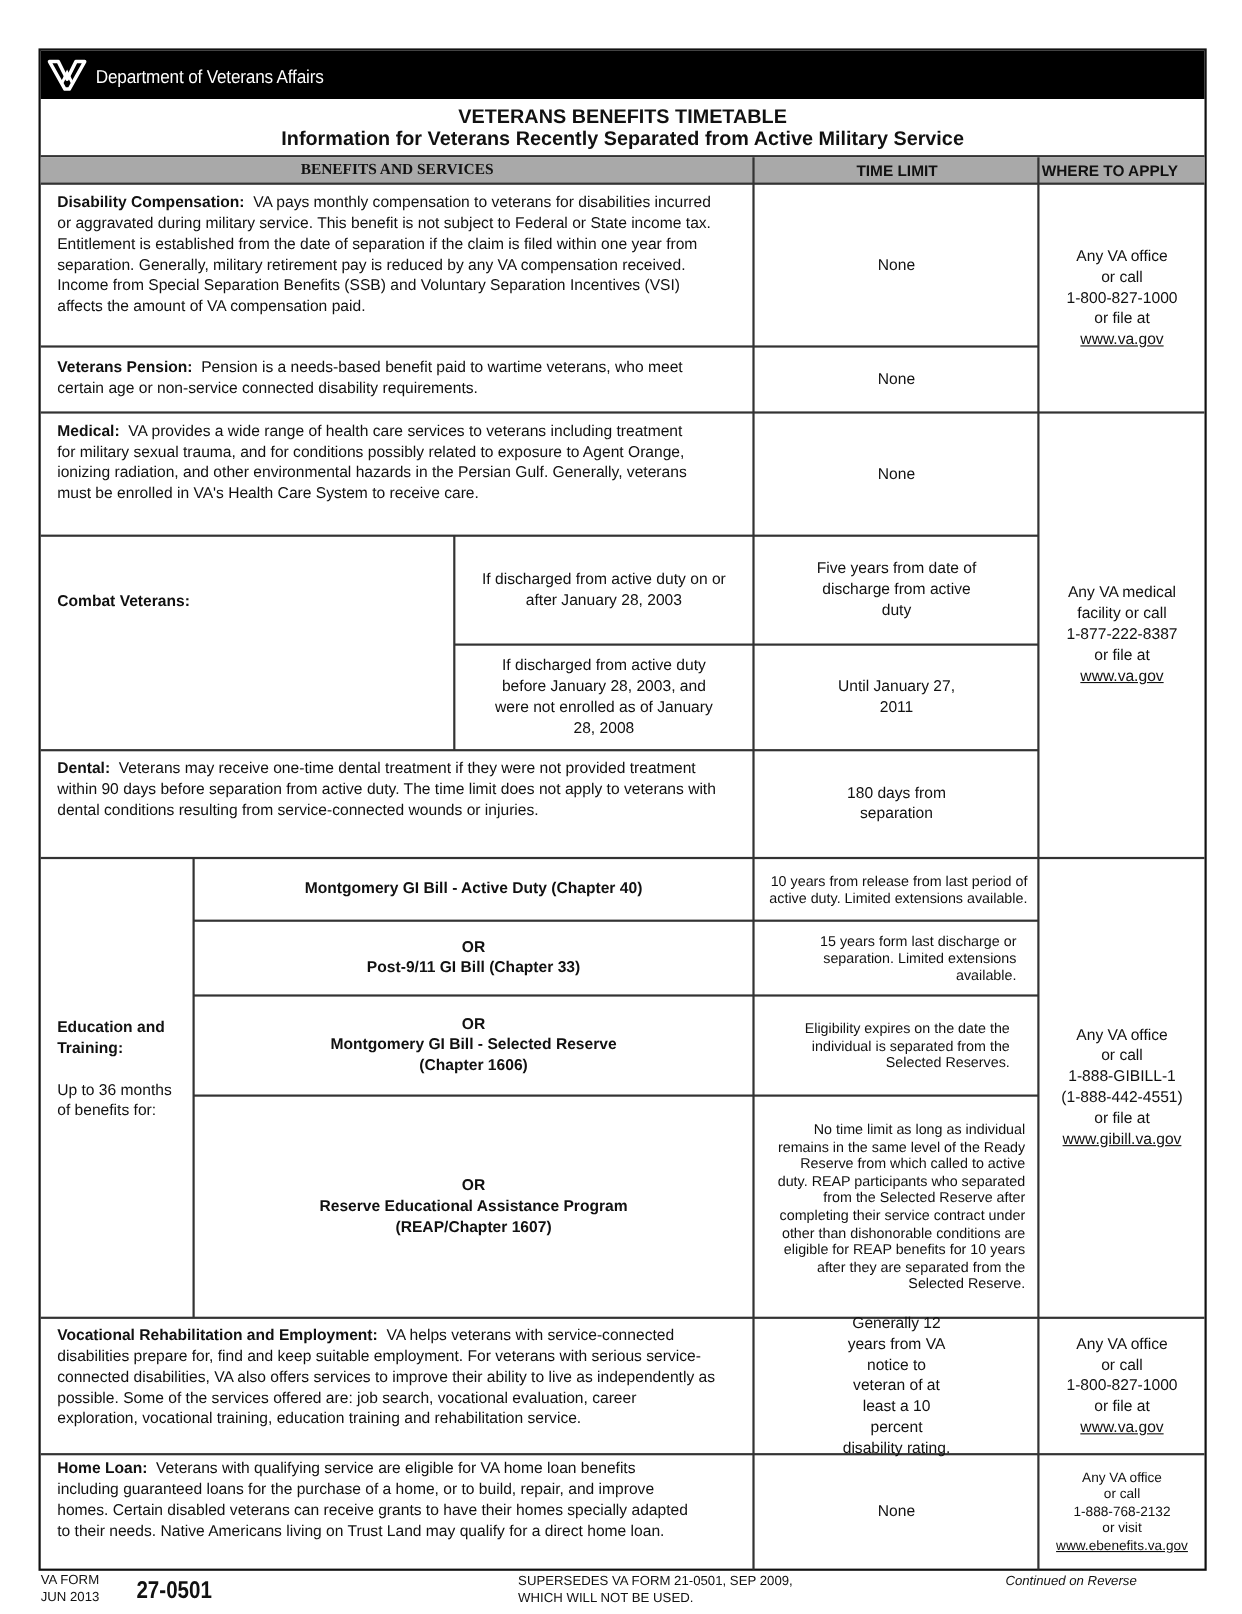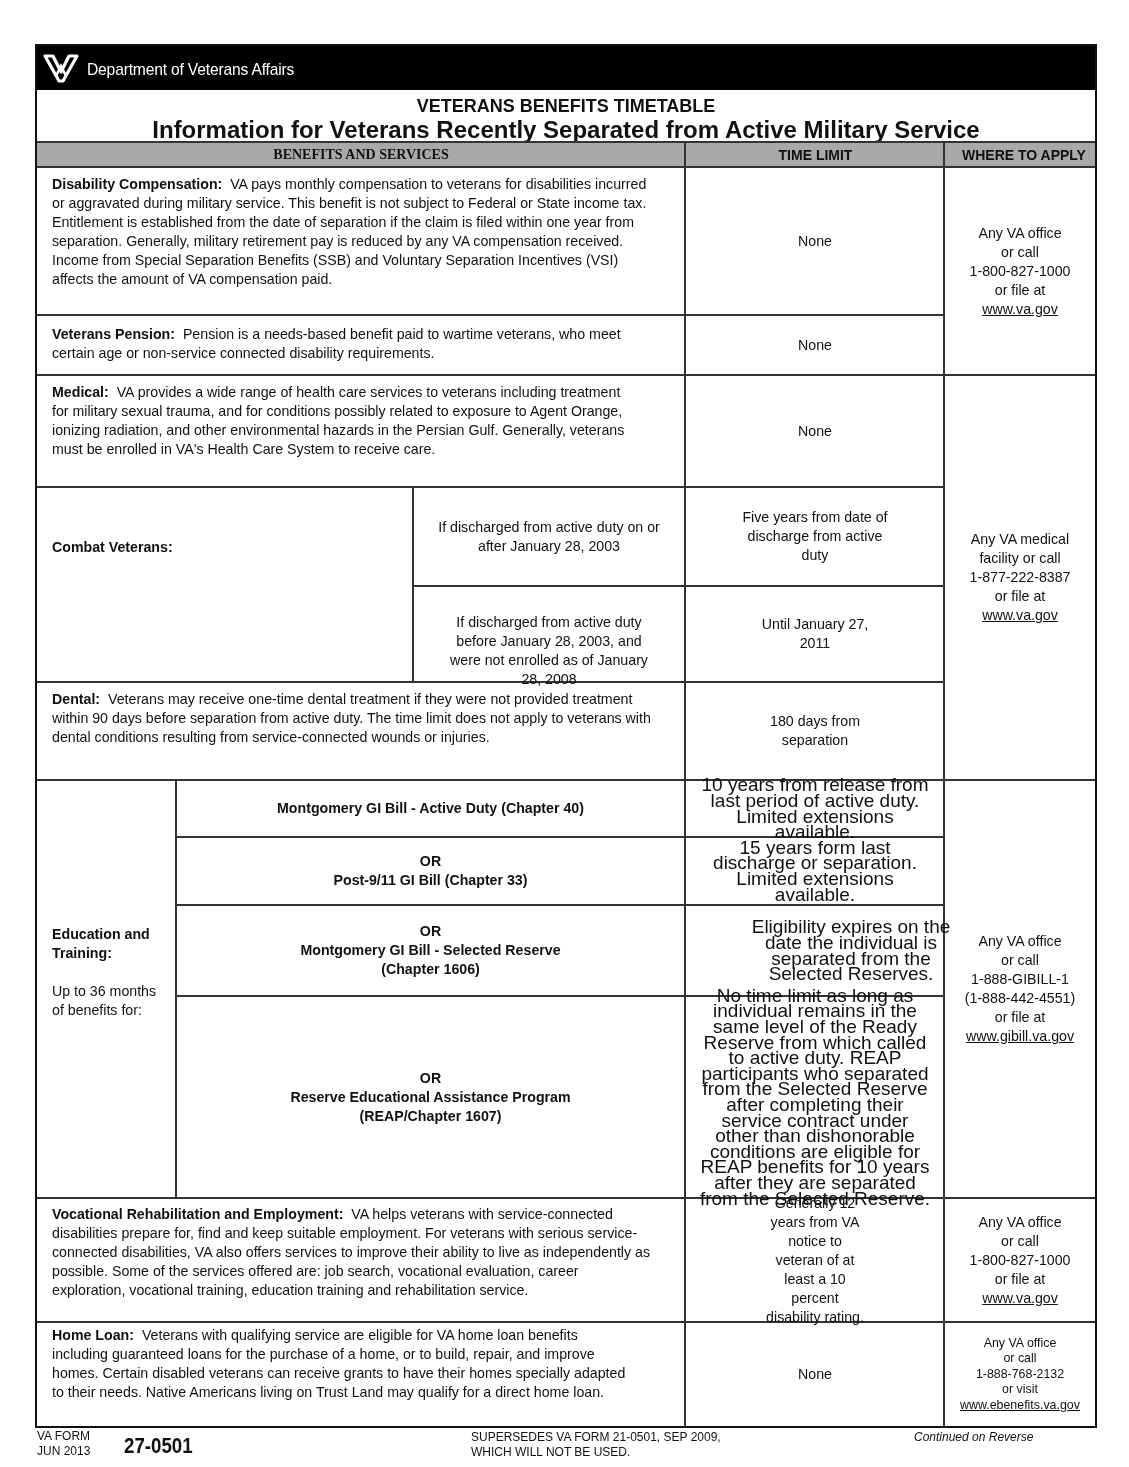--- a/index.html
+++ b/index.html
@@ -4,29 +4,29 @@
 <style>
   html, body { margin: 0; padding: 0; background: #ffffff; }
   body { width: 1129px; height: 1467px; position: relative; overflow: hidden;
          font-family: "Liberation Sans", sans-serif; color: #111; }
   .abs { position: absolute; box-sizing: border-box; }
   .frame { left: 35px; top: 44px; width: 1062px; height: 1384px; border: 2px solid #111; }
   .topbar { left: 37px; top: 46px; width: 1058px; height: 44px; background: #000; }
   .logo { left: 42px; top: 52px; width: 38px; height: 32px; }
   .dept { left: 87px; top: 60px; color: #fff; font-size: 17px; letter-spacing: -0.2px; transform: scaleX(0.92); transform-origin: left; white-space: nowrap; }
   .title1 { left: 37px; top: 96px; width: 1058px; text-align: center; font-weight: bold; font-size: 18px; }
-  .title2 { left: 37px; top: 116px; width: 1058px; text-align: center; font-weight: bold; font-size: 24px; }
+  .title2 { left: 37px; top: 116px; width: 1058px; text-align: center; font-weight: bold; font-size: 18px; }
   .hline { height: 2px; background: #333; }
   .vline { width: 2px; background: #333; }
   .colhead { top: 143px; height: 24px; background: #a9a9a9; }
   .colhead-text { font-weight: bold; font-size: 14px; text-align: center; line-height: 24px; top: 143px; height: 24px; }
   .cell-text { font-size: 14.2px; line-height: 19px; }
   .center { text-align: center; }
   .b { font-weight: bold; }
-  .small { font-size: 19px; line-height: 15.6px; }
+  .small { font-size: 13px; line-height: 15.6px; text-align: right; }
   .tiny { font-size: 12.4px; line-height: 15.4px; }
   .vc { display: flex; flex-direction: column; justify-content: center; align-items: center; }
   a.link { color: #111; text-decoration: underline; }
   .footer { font-size: 12px; line-height: 14px; }
   .formno { font-size: 22px; font-weight: bold; transform: scaleX(0.85); transform-origin: left; }
   .italic { font-style: italic; }
 </style>
 </head>
 <body>
 
@@ -38,21 +38,21 @@
 </svg>
 <div class="abs dept">Department of Veterans Affairs</div>
 
 <div class="abs title1">VETERANS BENEFITS TIMETABLE</div>
 <div class="abs title2">Information for Veterans Recently Separated from Active Military Service</div>
 
 <div class="abs hline" style="left:37px;top:141px;width:1058px;"></div>
 <div class="abs colhead" style="left:37px;width:1058px;"></div>
 <div class="abs colhead-text" style="left:37px;width:648px;font-family:Liberation Serif, serif;">BENEFITS AND SERVICES</div>
 <div class="abs colhead-text" style="left:687px;width:257px;">TIME LIMIT</div>
-<div class="abs colhead-text" style="left:946px;width:148px;text-align:left;padding-left:16px;">WHERE TO APPLY</div>
+<div class="abs colhead-text" style="left:946px;width:148px;text-align:left;padding-left:1px;">WHERE TO APPLY</div>
 <div class="abs hline" style="left:37px;top:166px;width:1058px;"></div>
 
 <div class="abs vline" style="left:684px;top:143px;height:1284px;"></div>
 <div class="abs vline" style="left:943px;top:143px;height:1284px;"></div>
 
 <div class="abs hline" style="left:37px;top:314px;width:907px;"></div>
 <div class="abs hline" style="left:37px;top:374px;width:1058px;"></div>
 <div class="abs hline" style="left:37px;top:486px;width:907px;"></div>
 <div class="abs hline" style="left:413px;top:585px;width:531px;"></div>
 <div class="abs hline" style="left:37px;top:681px;width:907px;"></div>
@@ -97,21 +97,21 @@
 <div class="abs cell-text center vc" style="left:686px;top:376px;width:258px;height:110px;">
   <span>None</span>
 </div>
 
 <div class="abs cell-text" style="left:52px;top:538px;width:340px;">
   <div class="b">Combat Veterans:</div>
 </div>
 <div class="abs cell-text center vc" style="left:414px;top:488px;width:270px;height:97px;padding:0 22px;">
   <span>If discharged from active duty on or after January 28, 2003</span>
 </div>
-<div class="abs cell-text center vc" style="left:414px;top:604px;width:270px;height:94px;padding:0 28px;">
+<div class="abs cell-text center vc" style="left:414px;top:587px;width:270px;height:94px;padding:0 28px;">
   <span>If discharged from active duty before January 28, 2003, and were not enrolled as of January 28, 2008</span>
 </div>
 <div class="abs cell-text center vc" style="left:686px;top:488px;width:258px;height:97px;padding:0 50px;">
   <span>Five years from date of discharge from active duty</span>
 </div>
 <div class="abs cell-text center vc" style="left:686px;top:587px;width:258px;height:94px;padding:0 60px;">
   <span>Until January 27, 2011</span>
 </div>
 
 <div class="abs cell-text" style="left:52px;top:690px;width:600px;">
@@ -151,21 +151,21 @@
   <span>OR</span>
   <span>Reserve Educational Assistance Program (REAP/Chapter 1607)</span>
 </div>
 
 <div class="abs small center vc" style="left:686px;top:781px;width:258px;height:55px;padding:0 10px;">
   <span>10 years from release from last period of active duty.  Limited extensions available.</span>
 </div>
 <div class="abs small center vc" style="left:686px;top:838px;width:258px;height:66px;padding:0 20px;">
   <span>15 years form last discharge or separation.  Limited extensions available.</span>
 </div>
-<div class="abs small center vc" style="left:686px;top:906px;width:258px;height:89px;padding:0 26px;margin-left:36px;">
+<div class="abs small center vc" style="left:686px;top:906px;width:258px;height:89px;padding:0 26px;">
   <span>Eligibility expires on the date the individual is separated from the Selected Reserves.</span>
 </div>
 <div class="abs small center vc" style="left:686px;top:997px;width:258px;height:200px;padding:0 12px;">
   <span>No time limit as long as individual remains in the same level of the Ready Reserve from which called to active duty.  REAP participants who separated from the Selected Reserve after completing their service contract under other than dishonorable conditions are eligible for REAP benefits for 10 years after they are separated from the Selected Reserve.</span>
 </div>
 
 <div class="abs cell-text center vc" style="left:945px;top:781px;width:150px;height:416px;">
   <span>Any VA office</span>
   <span>or call</span>
   <span>1-888-GIBILL-1</span>

